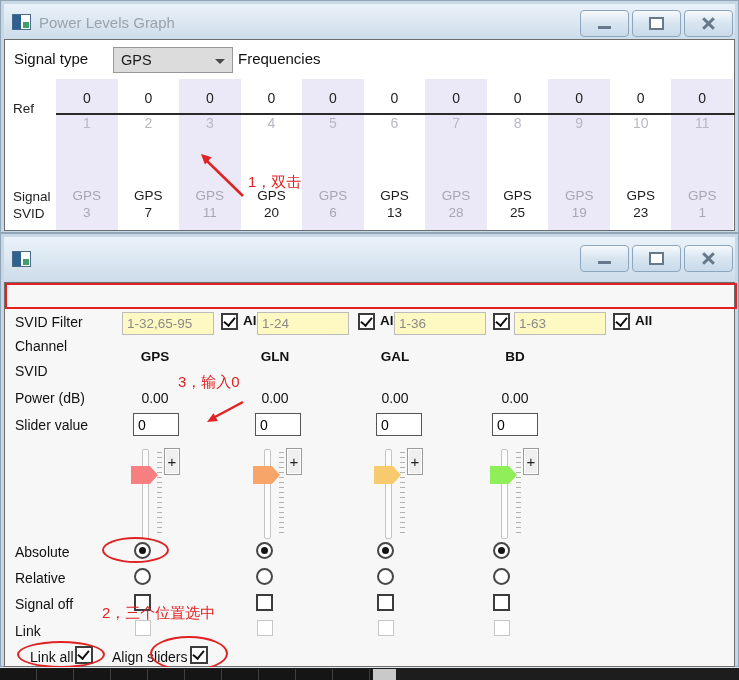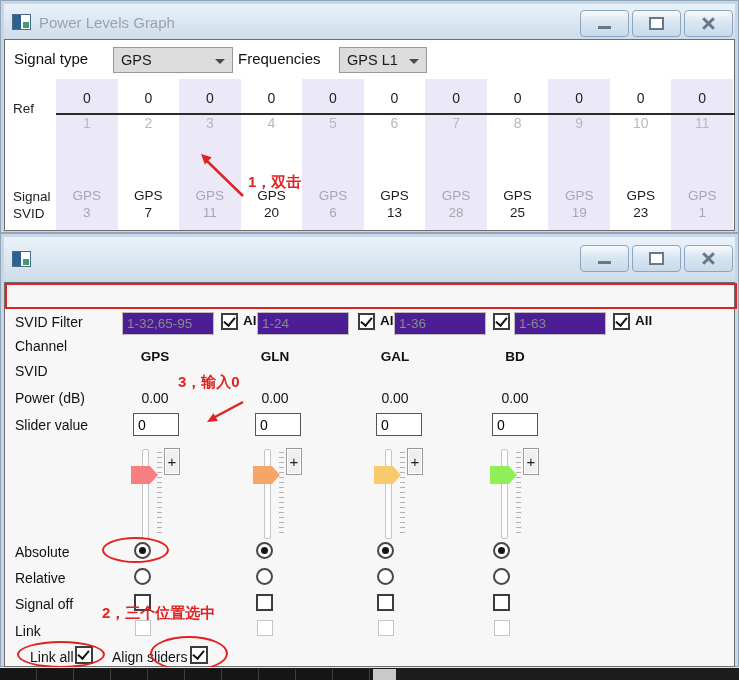--- a/index.html
+++ b/index.html
@@ -34,41 +34,41 @@
   .gnum{position:absolute;top:36px;width:100%;text-align:center;font-size:14px;color:#b9b7c6;}
   .gsig{position:absolute;top:109px;width:100%;text-align:center;font-size:13.5px;}
   .gsvid{position:absolute;top:126px;width:100%;text-align:center;font-size:13.5px;}
   .gcol.dim .gsig,.gcol.dim .gsvid{color:#a7a7b2;}
   .gcol.dark .gsig,.gcol.dark .gsvid{color:#1c1c1c;}
   #ghline{position:absolute;left:51px;top:73px;width:679px;border-top:2px solid #2a2a2a;}
   .gside{position:absolute;left:8px;font-size:13.5px;color:#222;}
   
   .rowlab{position:absolute;left:10px;font-size:14px;color:#111;}
   .filter-input{position:absolute;top:29px;width:92px;height:23px;box-sizing:border-box;border:1px solid #bcbcbc;
-                background:#4c1d95;color:#8a8a8a;font-family:"Liberation Sans",sans-serif;font-size:13.5px;padding:0 4px;}
+                background:#fef9c3;color:#8a8a8a;font-family:"Liberation Sans",sans-serif;font-size:13.5px;padding:0 4px;}
   .cb{position:absolute;width:17px;height:17px;border:2px solid #3c3c3c;background:#fff;box-sizing:border-box;}
   .cb.checked::after{content:"";position:absolute;left:3px;top:0px;width:5px;height:9px;
                      border-right:2px solid #111;border-bottom:2px solid #111;transform:rotate(40deg);}
   .cb.light{border:1px solid #c6c6c6;}
   .all-lab{position:absolute;top:30px;font-weight:700;font-size:13.5px;color:#111;}
   .chead{position:absolute;width:60px;text-align:center;font-size:13.5px;font-weight:600;color:#111;}
   .pval{position:absolute;width:60px;text-align:center;font-size:14px;color:#111;}
   .sval{position:absolute;width:46px;height:23px;box-sizing:border-box;border:1.5px solid #555;background:#fff;
         font-family:"Liberation Sans",sans-serif;font-size:14px;padding:0 4px;}
   .track{position:absolute;width:7px;height:90px;background:#fcfcfc;border:1px solid #c4c4c4;border-radius:2px;box-sizing:border-box;}
   .handle{position:absolute;width:27px;height:18px;clip-path:polygon(0 0,70% 0,100% 50%,70% 100%,0 100%);}
   .ticks{position:absolute;width:5px;height:82px;
          background:repeating-linear-gradient(to bottom,#b2b2b2 0 1px,transparent 1px 5px);}
   .plusbtn{position:absolute;width:16px;height:27px;background:#efefef;border:1px solid #9a9a9a;
            box-shadow:inset 0 0 0 1px #fff;display:flex;align-items:center;justify-content:center;
            font-size:15px;color:#222;box-sizing:border-box;}
   .radio{position:absolute;width:17px;height:17px;border:2px solid #474747;border-radius:50%;background:#fff;box-sizing:border-box;}
   .radio.sel::after{content:"";position:absolute;left:3px;top:3px;width:7px;height:7px;border-radius:50%;background:#141414;}
   
-  .ann{position:absolute;color:#e02222;font-weight:700;font-size:15px;white-space:nowrap;}
+  .ann{position:absolute;color:#e02222;font-weight:400;font-size:15px;white-space:nowrap;}
   .redbox{position:absolute;border:2px solid #e02222;box-sizing:border-box;}
   .redellipse{position:absolute;border:2px solid #e02222;border-radius:50%;box-sizing:border-box;}
   
   #strip{position:absolute;left:0;top:667px;width:739px;height:13px;background:#1b1b1b;border-top:1px solid #dfe6ec;box-sizing:border-box;}
   #strip .seg{position:absolute;top:1px;height:12px;}
 </style>
 </head>
 <body>
 
 <div id="screen">
@@ -90,24 +90,20 @@
       </div>
     </div>
     <div class="content" style="top:38px;height:190px;">
 
       <span class="toolbar-label" style="left:9px;top:10px;">Signal type</span>
       <div class="dropdown" style="left:108px;top:7px;width:120px;">
         <span>GPS</span>
         <span class="chev"></span>
       </div>
       <span class="toolbar-label" style="left:233px;top:10px;">Frequencies</span>
-      <div class="dropdown" style="left:334px;top:7px;width:88px;">
-        <span>GPS L1</span>
-        <span class="chev"></span>
-      </div>
 
       <span class="gside" style="top:61px;">Ref</span>
       <span class="gside" style="top:149px;">Signal</span>
       <span class="gside" style="top:166px;">SVID</span>
       <div id="gcols">
         <div class="gcol stripe dim">
             <div class="gref">0</div>
             <div class="gnum">1</div>
             <div class="gsig">GPS</div>
             <div class="gsvid">3</div>

